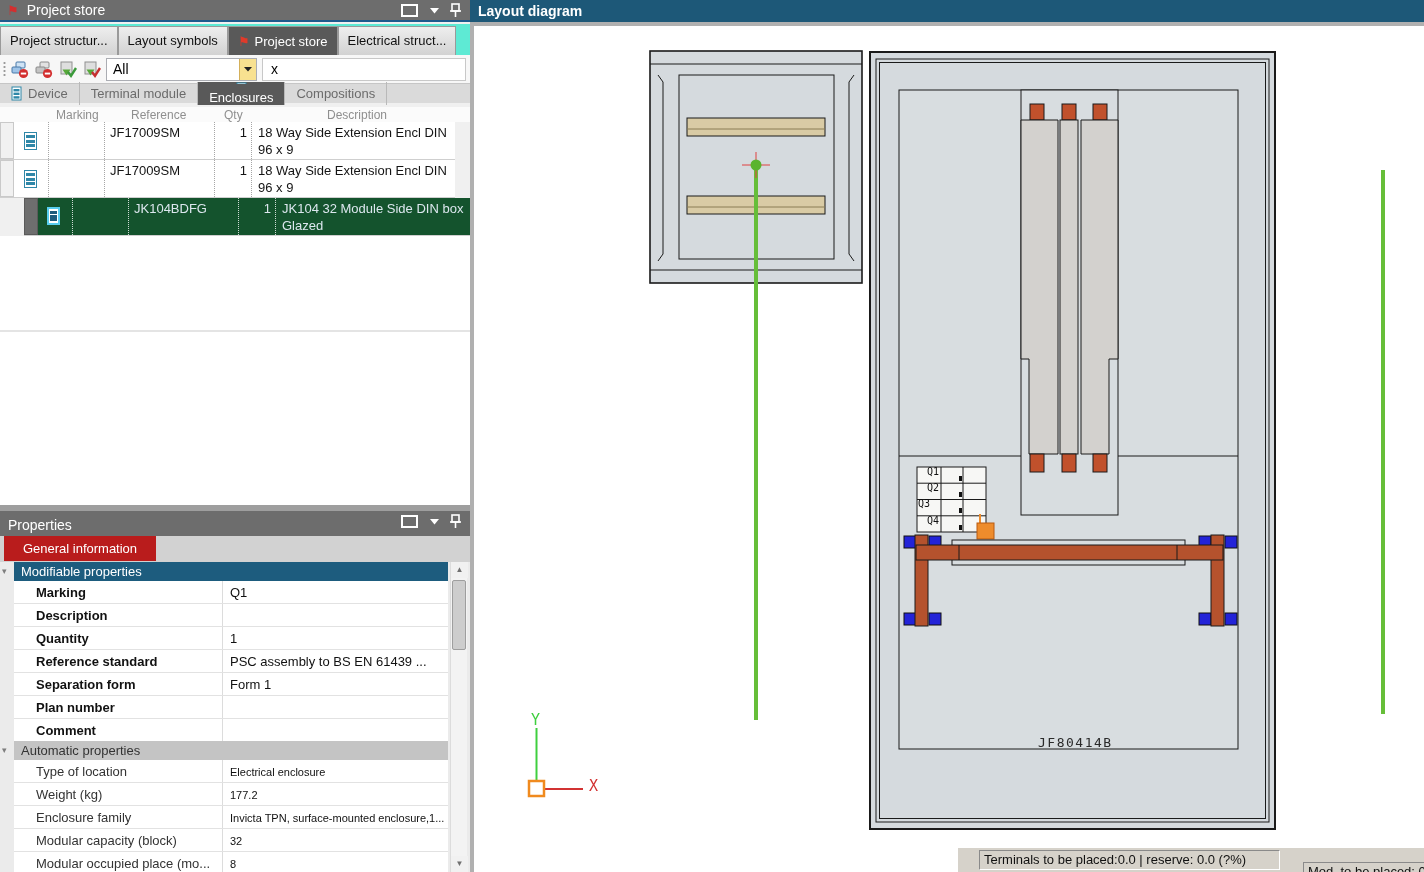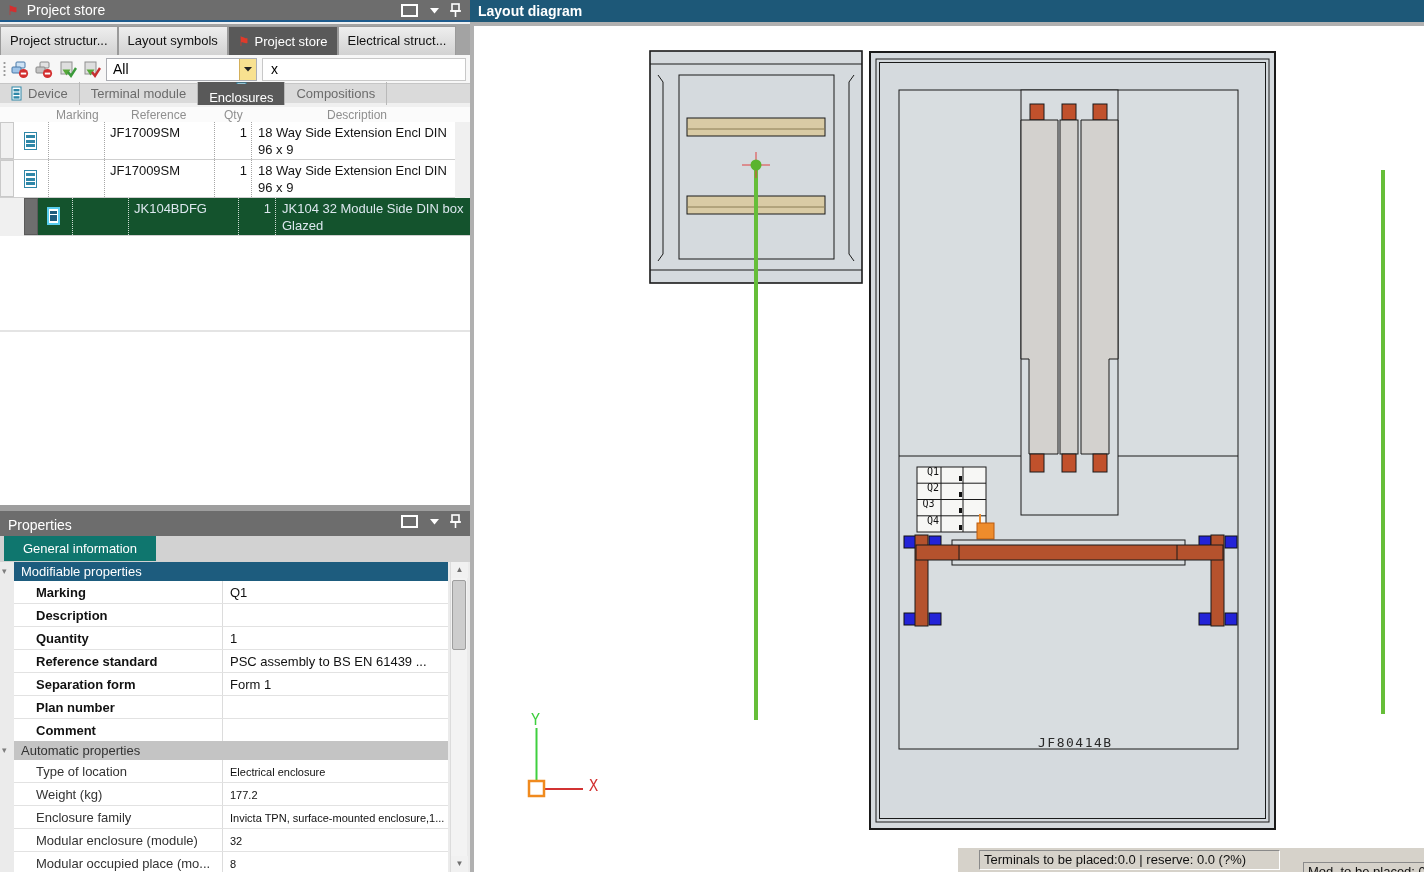--- a/index.html
+++ b/index.html
@@ -7,21 +7,21 @@
   body { font-family:"Liberation Sans", sans-serif; background:#fff; }
   #app { position:relative; width:1424px; height:872px; background:#f0f0f0; }
   .abs { position:absolute; }
 
   
   .ptitle { background:#6d6d6d; color:#fff; font-size:14px; display:flex; align-items:center; }
   .ptitle .cap { margin-left:8px; }
   .winctl { position:absolute; right:8px; top:3px; display:flex; align-items:center; gap:10px; }
 
   
-  .tabrow { background:#a3a3a3; display:flex; align-items:flex-end;text-align:center; }
+  .tabrow { background:#5eead4; display:flex; align-items:flex-end;text-align:center; }
   .ttab { height:29px; line-height:27px; padding:0 9px; font-size:13px; color:#111;
           background:linear-gradient(#eee,#d2d2d2); border:1px solid #9a9a9a; border-bottom:none; white-space:nowrap; }
   .ttab.active { background:#595959; color:#fff; display:flex; align-items:center; gap:5px; }
 
   
   .toolbar { background:#f7f7f7; border-bottom:1px solid #c6c6c6; }
   .grip { position:absolute; left:3px; top:6px; width:3px; height:17px;
           background-image:radial-gradient(circle,#9a9a9a 1px,transparent 1.2px); background-size:3px 4px; }
   .tico { position:absolute; top:5px; width:19px; height:19px; }
   .combo { position:absolute; left:106px; top:3px; width:151px; height:23px; background:#fff; border:1px solid #abadb3; font-size:14px; }
@@ -45,21 +45,21 @@
   .trow.sel .rowhead { background:#6e6e6e; border-color:#5a5a5a; }
   .encl-glyph { position:absolute; left:10px; top:10px; width:13px; height:18px; border:1px solid #2f87a8; background:#fff; padding:2px 1px; display:flex; flex-direction:column; justify-content:space-between; }
   .encl-glyph i { display:block; height:3px; background:#2f87a8; }
   .trow.sel .encl-glyph { border:2px solid #58cdef; left:9px; top:9px; }
   .trow.sel .encl-glyph i { background:#1d5b7d; }
 
   
   .thumb { position:absolute; top:337px; width:62px; height:68px; background:#1d5b7d; }
 
   
-  .proptab { position:absolute; left:4px; top:0; width:152px; height:25px; background:#0f766e; color:#fff; font-size:13px; text-align:center; line-height:25px; }
+  .proptab { position:absolute; left:4px; top:0; width:152px; height:25px; background:#b91c1c; color:#fff; font-size:13px; text-align:center; line-height:25px; }
   .sechead { position:absolute; left:14px; width:434px; height:19px; color:#fff; font-size:13px; padding-left:7px; line-height:19px; }
   .margin-tri { position:absolute; left:2px; width:10px; height:10px; color:#7e7e7e; font-size:9px; line-height:10px; }
   .prow { position:absolute; left:14px; width:434px; height:23px; background:#fff; border-bottom:1px solid #e2e2e2; }
   .prow .lbl { position:absolute; left:22px; top:4px; font-size:13px; color:#111; }
   .prow .val { position:absolute; left:208px; top:0; width:226px; height:100%; border-left:1px solid #dcdcdc; padding:4px 0 0 7px; font-size:13px; color:#111; white-space:nowrap; overflow:hidden; }
   .prow.bold .lbl { font-weight:bold; }
   .prow.auto .lbl { color:#333; }
   .prow.auto .val { font-size:11px; padding-top:6px; }
 
   
@@ -306,21 +306,21 @@
     </div>
     <div class="prow auto" style="top:221px;">
       <span class="lbl">Weight (kg)</span>
       <span class="val">177.2</span>
     </div>
     <div class="prow auto" style="top:244px;">
       <span class="lbl">Enclosure family</span>
       <span class="val">Invicta TPN, surface-mounted enclosure,1...</span>
     </div>
     <div class="prow auto" style="top:267px;">
-      <span class="lbl">Modular enclosure (module)</span>
+      <span class="lbl">Modular capacity (block)</span>
       <span class="val">32</span>
     </div>
     <div class="prow auto" style="top:290px;">
       <span class="lbl">Modular occupied place (mo...</span>
       <span class="val">8</span>
     </div>
 
     <div class="sbar" style="top:0;height:310px;">
       <div class="sbtn" style="top:0;">▲</div>
       <div class="sthumb" style="top:18px;height:70px;"></div>
@@ -412,21 +412,21 @@
 
     <g>
       <line x1="62.5" y1="702" x2="62.5" y2="755" stroke="#3fcf3f" stroke-width="2"></line>
       <line x1="70" y1="763" x2="109" y2="763" stroke="#d23232" stroke-width="2"></line>
       <rect x="55" y="755" width="15" height="15" fill="#ffffff" stroke="#f08a1e" stroke-width="2.5"></rect>
     </g>
   </svg>
 
   <span class="cadtext" style="left:918px;top:466px;width:21px;text-align:right;font-size:10px;color:#111;">Q1</span>
   <span class="cadtext" style="left:918px;top:482px;width:21px;text-align:right;font-size:10px;color:#111;">Q2</span>
-  <span class="cadtext" style="left:918px;top:498px;width:21px;text-align:center;font-size:10px;color:#111;">Q3</span>
+  <span class="cadtext" style="left:918px;top:498px;width:21px;text-align:left;font-size:10px;color:#111;">Q3</span>
   <span class="cadtext" style="left:918px;top:515px;width:21px;text-align:right;font-size:10px;color:#111;">Q4</span>
   <span class="cadtext" style="left:1038px;top:735px;font-size:13px;letter-spacing:1.5px;color:#2a2a2a;">JF80414B</span>
   <span class="cadtext" style="left:531px;top:711px;font-size:15px;color:#3fcf3f;">Y</span>
   <span class="cadtext" style="left:589px;top:777px;font-size:15px;color:#d23232;">X</span>
 
   <div class="abs" style="left:958px;top:848px;width:466px;height:24px;background:#d6d2ca;">
     <div class="statcell" style="left:21px;top:2px;width:301px;">Terminals to be placed:0.0 | reserve: 0.0 (?%)</div>
     <div class="statcell" style="left:309px;top:14px;width:157px;margin-left:36px;">Mod. to be placed: 0.0 | r</div>
   </div>
 

